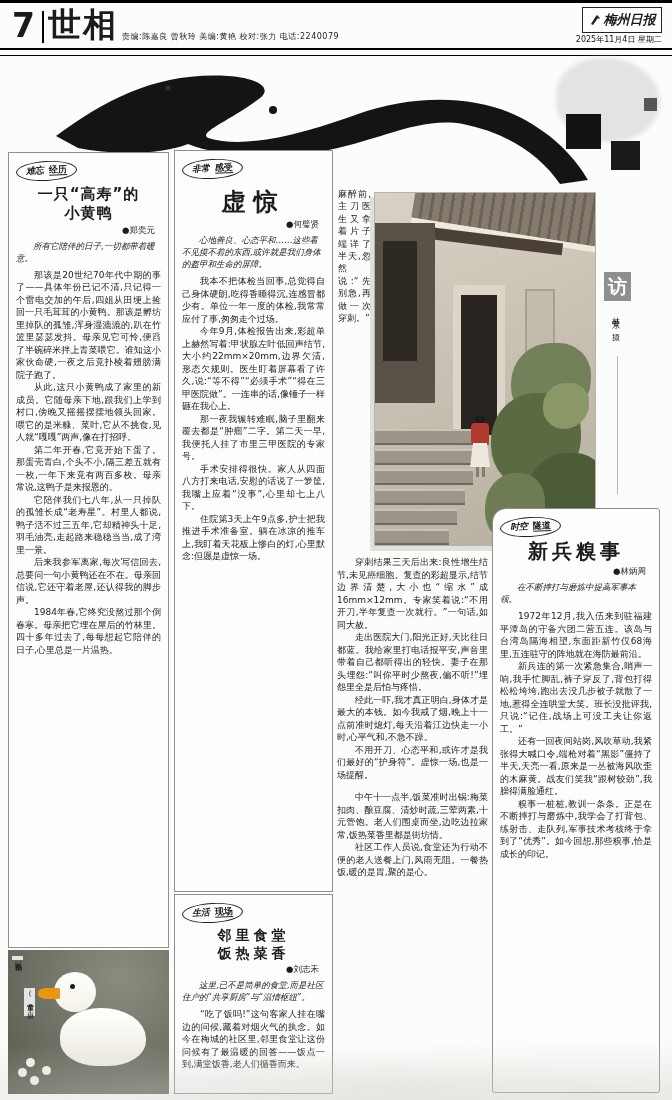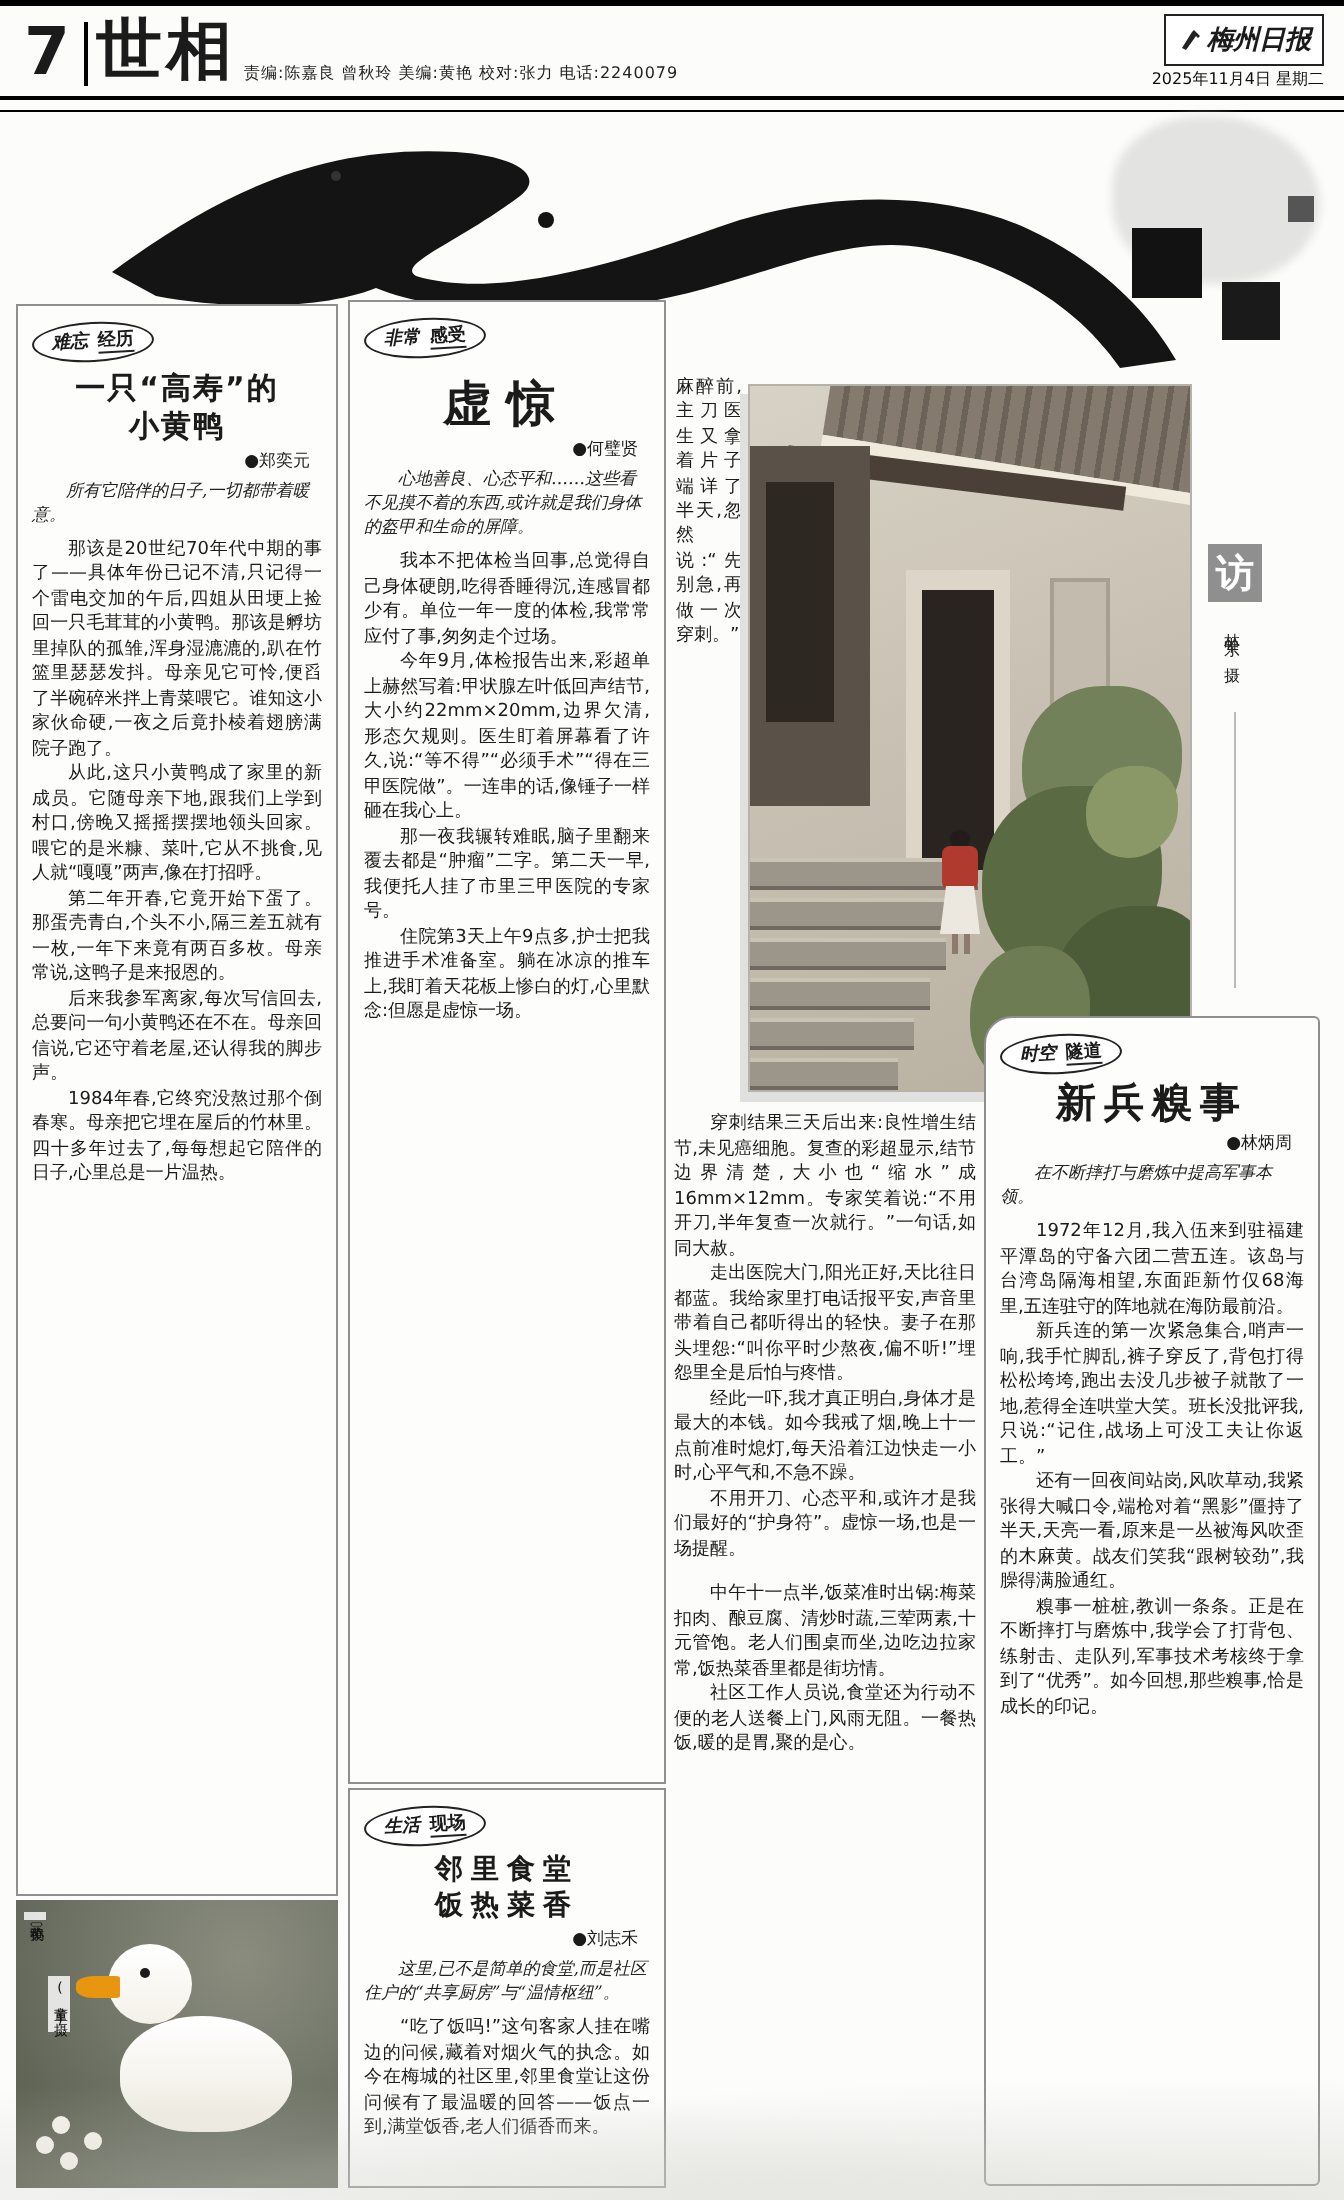--- a/index.html
+++ b/index.html
@@ -152,37 +152,39 @@
     <div class="ttl ttl-duck">
       <div>一只“高寿”的</div>
       <div>小黄鸭</div>
     </div>
     <div class="author">●郑奕元</div>
     <div class="intro">所有它陪伴的日子,一切都带着暖意。</div>
     <div class="body">
         <p class="para">那该是20世纪70年代中期的事了——具体年份已记不清,只记得一个雷电交加的午后,四姐从田埂上捡回一只毛茸茸的小黄鸭。那该是孵坊里掉队的孤雏,浑身湿漉漉的,趴在竹篮里瑟瑟发抖。母亲见它可怜,便舀了半碗碎米拌上青菜喂它。谁知这小家伙命硬,一夜之后竟扑棱着翅膀满院子跑了。</p>
         <p class="para">从此,这只小黄鸭成了家里的新成员。它随母亲下地,跟我们上学到村口,傍晚又摇摇摆摆地领头回家。喂它的是米糠、菜叶,它从不挑食,见人就“嘎嘎”两声,像在打招呼。</p>
         <p class="para">第二年开春,它竟开始下蛋了。那蛋壳青白,个头不小,隔三差五就有一枚,一年下来竟有两百多枚。母亲常说,这鸭子是来报恩的。</p>
+        <p class="para">它陪伴我们七八年,从一只掉队的孤雏长成“老寿星”。村里人都说,鸭子活不过三五年,它却精神头十足,羽毛油亮,走起路来稳稳当当,成了湾里一景。</p>
         <p class="para">后来我参军离家,每次写信回去,总要问一句小黄鸭还在不在。母亲回信说,它还守着老屋,还认得我的脚步声。</p>
         <p class="para">1984年春,它终究没熬过那个倒春寒。母亲把它埋在屋后的竹林里。四十多年过去了,每每想起它陪伴的日子,心里总是一片温热。</p>
       </div>
   </div>
 
   <div class="abox box-scare">
     <span class="tag">
       <span class="tl">非常</span>
       <span class="tr">感受</span>
     </span>
     <div class="ttl ttl-scare">虚惊</div>
     <div class="author">●何璧贤</div>
     <div class="intro">心地善良、心态平和……这些看不见摸不着的东西,或许就是我们身体的盔甲和生命的屏障。</div>
     <div class="body">
         <p class="para">我本不把体检当回事,总觉得自己身体硬朗,吃得香睡得沉,连感冒都少有。单位一年一度的体检,我常常应付了事,匆匆走个过场。</p>
         <p class="para">今年9月,体检报告出来,彩超单上赫然写着:甲状腺左叶低回声结节,大小约22mm×20mm,边界欠清,形态欠规则。医生盯着屏幕看了许久,说:“等不得”“必须手术”“得在三甲医院做”。一连串的话,像锤子一样砸在我心上。</p>
         <p class="para">那一夜我辗转难眠,脑子里翻来覆去都是“肿瘤”二字。第二天一早,我便托人挂了市里三甲医院的专家号。</p>
+        <p class="para">手术安排得很快。家人从四面八方打来电话,安慰的话说了一箩筐,我嘴上应着“没事”,心里却七上八下。</p>
         <p class="para">住院第3天上午9点多,护士把我推进手术准备室。躺在冰凉的推车上,我盯着天花板上惨白的灯,心里默念:但愿是虚惊一场。</p>
       </div>
   </div>
 
   <div class="col3-narrow">麻醉前,主刀医生又拿着片子端详了半天,忽然说:“先别急,再做一次穿刺。”</div>
 
   <div class="col3-wide">
     <div class="body">
         <p class="para">穿刺结果三天后出来:良性增生结节,未见癌细胞。复查的彩超显示,结节边界清楚,大小也“缩水”成16mm×12mm。专家笑着说:“不用开刀,半年复查一次就行。”一句话,如同大赦。</p>
         <p class="para">走出医院大门,阳光正好,天比往日都蓝。我给家里打电话报平安,声音里带着自己都听得出的轻快。妻子在那头埋怨:“叫你平时少熬夜,偏不听!”埋怨里全是后怕与疼惜。</p>

